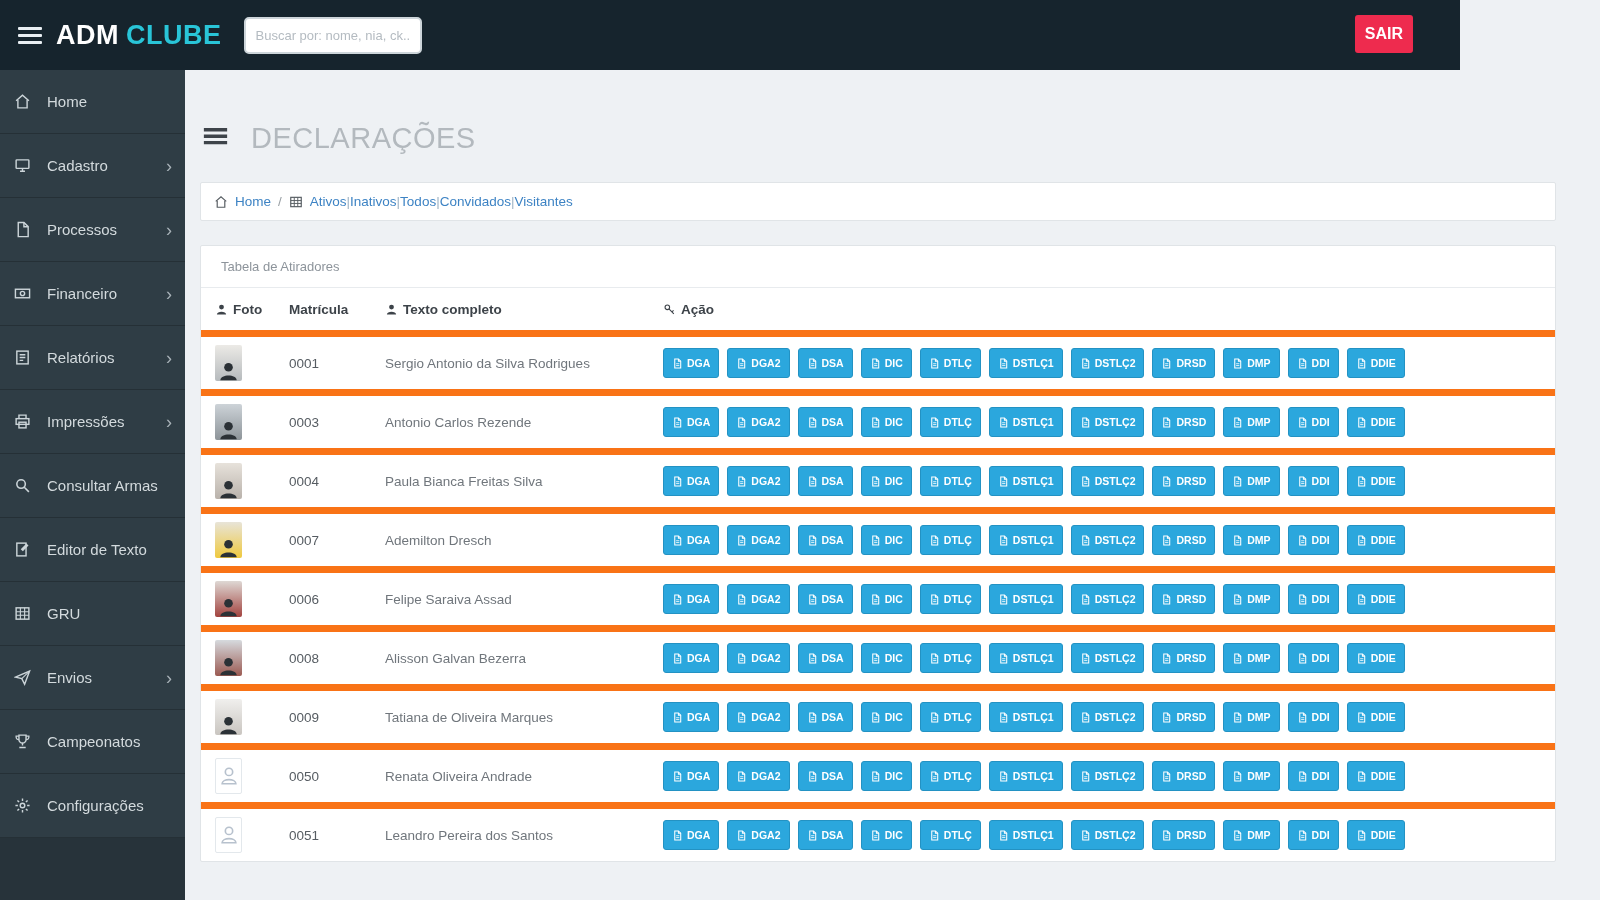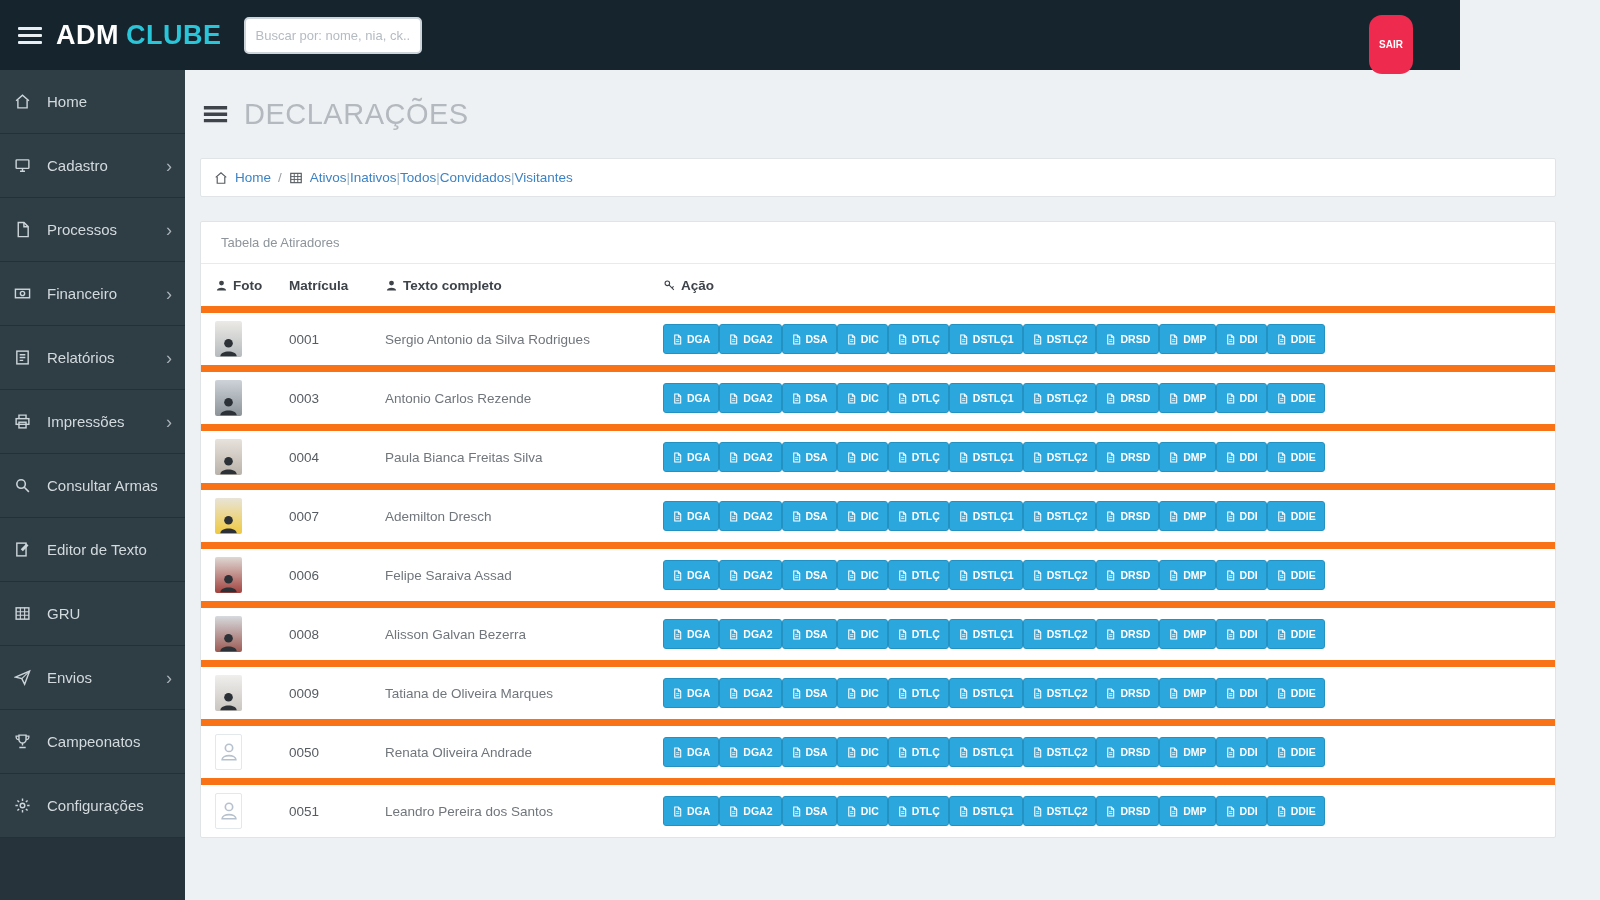--- a/index.html
+++ b/index.html
@@ -21,22 +21,22 @@
   .logo .lg-adm { color:#ffffff; }
   .logo .lg-clube { color:#29c5d8; margin-left:7px; }
   .search-input {
     margin-left:22px; width:178px; height:37px; border-radius:5px;
     border:2px solid #cdd5da; background:#fff; padding:0 10px;
     font-size:13px; color:#333; font-family:inherit; outline:none;
   }
   .search-input::placeholder { color:#b4bbc1; }
   .logout-btn {
     position:absolute; right:47px; top:15px;
-    background:#ee2b4e; color:#fff; border:none; border-radius:13px;
-    font-size:10px; font-weight:bold; padding:24px 10px; cursor:pointer; font-family:inherit;
+    background:#ee2b4e; color:#fff; border:none; border-radius:3px;
+    font-size:16px; font-weight:bold; padding:10px 10px; cursor:pointer; font-family:inherit;
   }
 
   
   .sidebar {
     position:absolute; top:70px; left:0; width:185px; height:830px;
     background:#27333a;
   }
   .sb-item {
     height:64px; display:flex; align-items:center; padding:0 14px;
     background:#2f3d45; border-bottom:1px solid #253036;
@@ -45,21 +45,21 @@
   .sb-icon { width:24px; margin-right:9px; color:#ccd5d9; flex:0 0 auto; }
   .sb-icon svg { width:17px; height:17px; }
   .sb-label { white-space:nowrap; }
   .sb-chevron { position:absolute; right:13px; color:#a8b2b8; font-size:18px; line-height:1; }
 
   
   .main {
     position:absolute; left:185px; top:70px; width:1415px; height:830px;
     padding:28px 44px 0 15px;
   }
-  .page-title-row { display:flex; align-items:flex-end; gap:13px; }
+  .page-title-row { display:flex; align-items:flex-start; gap:20px;margin-top:24px; }
   .title-icon { color:#3e444a; }
   .title-icon svg { width:31px; height:31px; }
   .page-title { font-size:29px; color:#b3b9be; letter-spacing:.5px; font-weight:400; }
 
   .breadcrumb {
     margin-top:27px; background:#fff; border:1px solid #e0e4e7; border-radius:2px;
     padding:11px 13px; font-size:13.5px; display:flex; align-items:center; gap:7px;
     color:#9aa0a5;
   }
   .breadcrumb a { color:#3d83c4; text-decoration:none; cursor:pointer; }
@@ -95,21 +95,21 @@
   .avatar.placeholder { background:#fff; border:1px solid #e3e8ec; align-items:center; }
   .avatar.placeholder .av-ic { width:22px; height:26px; color:#b7c1cd; }
   .trow:nth-child(1) .photo { background:linear-gradient(#eceae6,#b6babd); }
   .trow:nth-child(2) .photo { background:linear-gradient(#cdd3d8,#8d9499); }
   .trow:nth-child(3) .photo { background:linear-gradient(#e7e2db,#b9b2ab); }
   .trow:nth-child(4) .photo { background:linear-gradient(#e8e4d8,#efc93e); }
   .trow:nth-child(5) .photo { background:linear-gradient(#ded8d4,#a2433f); }
   .trow:nth-child(6) .photo { background:linear-gradient(#d6dade,#9b5a52); }
   .trow:nth-child(7) .photo { background:linear-gradient(#f0efed,#c9c5c0); }
 
-  .cacao { display:flex; }
+  .cacao { display:flex; gap:8px; }
   .abtn {
     display:inline-flex; align-items:center; gap:4px;
     background:#2ba7dd; border:1px solid #2392c3; color:#fff;
     font-weight:bold; font-size:10.5px; padding:0 8px; height:30px;
     border-radius:3px; cursor:pointer; font-family:inherit; white-space:nowrap;
   }
   .abtn .btn-ic { color:#fff; } .abtn .btn-ic svg { width:11px; height:11px; }
 
   .svg-defs { position:absolute; width:0; height:0; overflow:hidden; }
 </style>

